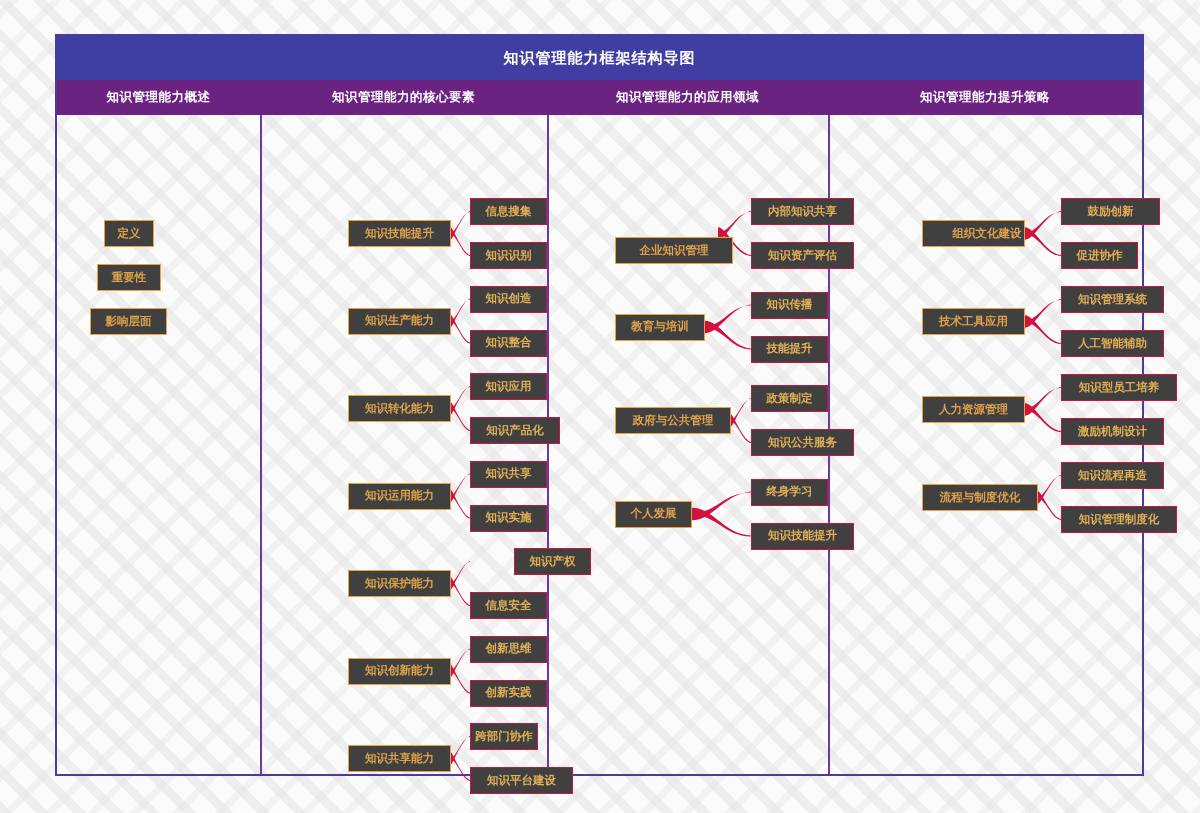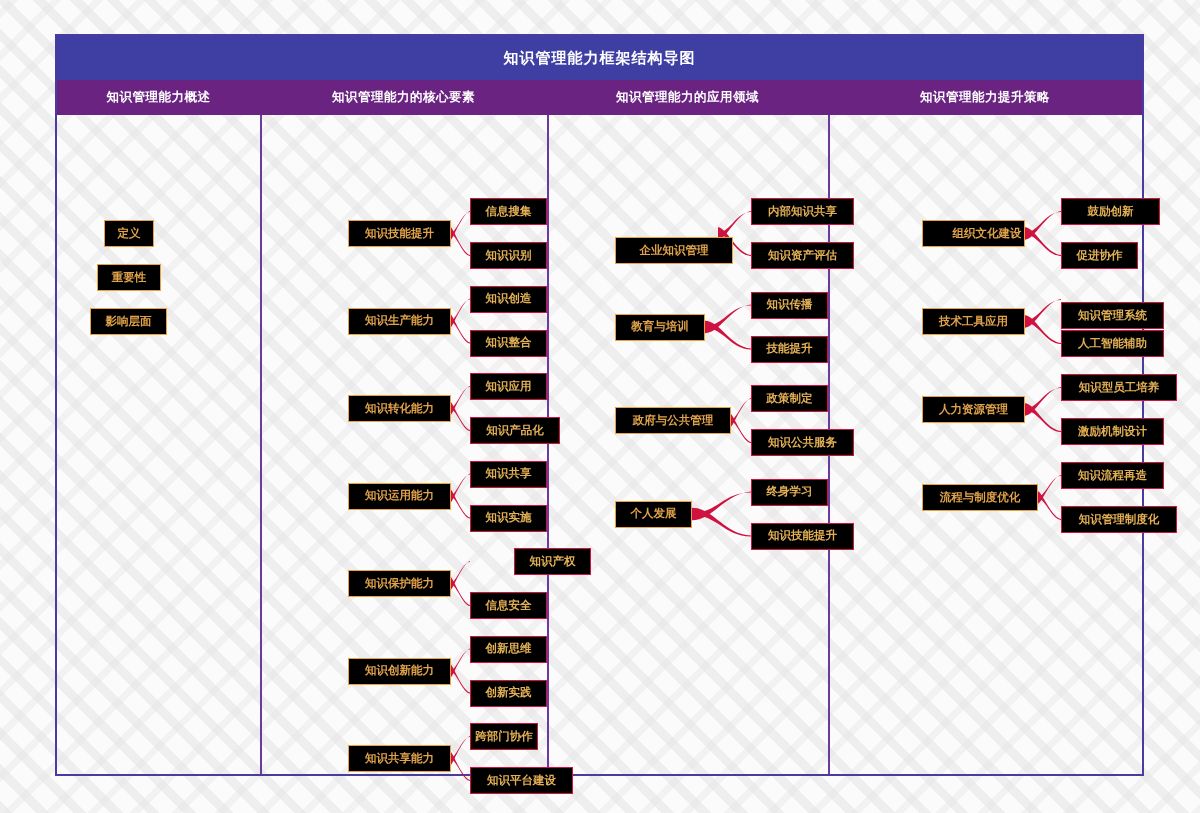--- a/index.html
+++ b/index.html
@@ -91,21 +91,21 @@
     top: 0;
     height: 100%;
   }
 
   
   .node {
     position: absolute;
     display: flex;
     align-items: center;
     justify-content: center;
-    background: #000000;
+    background: #404040;
     white-space: nowrap;
     line-height: 1;
   }
   .node.parent {
     border: 1.6px solid #e8a33d;
     color: #e0a24a;
     font-size: 11.5px;
     font-weight: bold;
     height: 27px;
   }
@@ -230,21 +230,21 @@
           <path d="M 197 207.475 C 211 207.475, 217 228.5, 233 228.95 L 233 228.05 C 217 226.5, 207 200.325, 197 200.325 Z" fill="#cf123f" stroke="none"></path>
           <path d="M 197 293.525 C 211 293.525, 217 272.5, 233 272.95 L 233 272.05 C 217 274.5, 207 300.675, 197 300.675 Z" fill="#cf123f" stroke="none"></path>
           <path d="M 197 295.475 C 211 295.475, 217 316.5, 233 316.95 L 233 316.05 C 217 314.5, 207 288.325, 197 288.325 Z" fill="#cf123f" stroke="none"></path>
           <path d="M 210 381.525 C 217.5 381.525, 223.5 360.5, 233 360.95 L 233 360.05 C 223.5 362.5, 213.5 388.675, 210 388.675 Z" fill="#cf123f" stroke="none"></path>
           <path d="M 210 383.475 C 217.5 383.475, 223.5 404.5, 233 404.95 L 233 404.05 C 223.5 402.5, 213.5 376.325, 210 376.325 Z" fill="#cf123f" stroke="none"></path>
         </svg>
         <div class="node parent" style="left: 94px; top: 105px; width: 103px; padding-left: 27px;">组织文化建设</div>
         <div class="node child" style="left: 233px; top: 83px; width: 99px;">鼓励创新</div>
         <div class="node child" style="left: 233px; top: 127px; width: 77px;">促进协作</div>
         <div class="node parent" style="left: 94px; top: 193px; width: 103px;">技术工具应用</div>
-        <div class="node child" style="left: 233px; top: 187px; width: 103px;">知识管理系统</div>
+        <div class="node child" style="left: 233px; top: 171px; width: 103px;">知识管理系统</div>
         <div class="node child" style="left: 233px; top: 215px; width: 103px;">人工智能辅助</div>
         <div class="node parent" style="left: 94px; top: 281px; width: 103px;">人力资源管理</div>
         <div class="node child" style="left: 233px; top: 259px; width: 116px;">知识型员工培养</div>
         <div class="node child" style="left: 233px; top: 303px; width: 103px;">激励机制设计</div>
         <div class="node parent" style="left: 94px; top: 369px; width: 116px;">流程与制度优化</div>
         <div class="node child" style="left: 233px; top: 347px; width: 103px;">知识流程再造</div>
         <div class="node child" style="left: 233px; top: 391px; width: 116px;">知识管理制度化</div>
       </div>
     </div>
 

